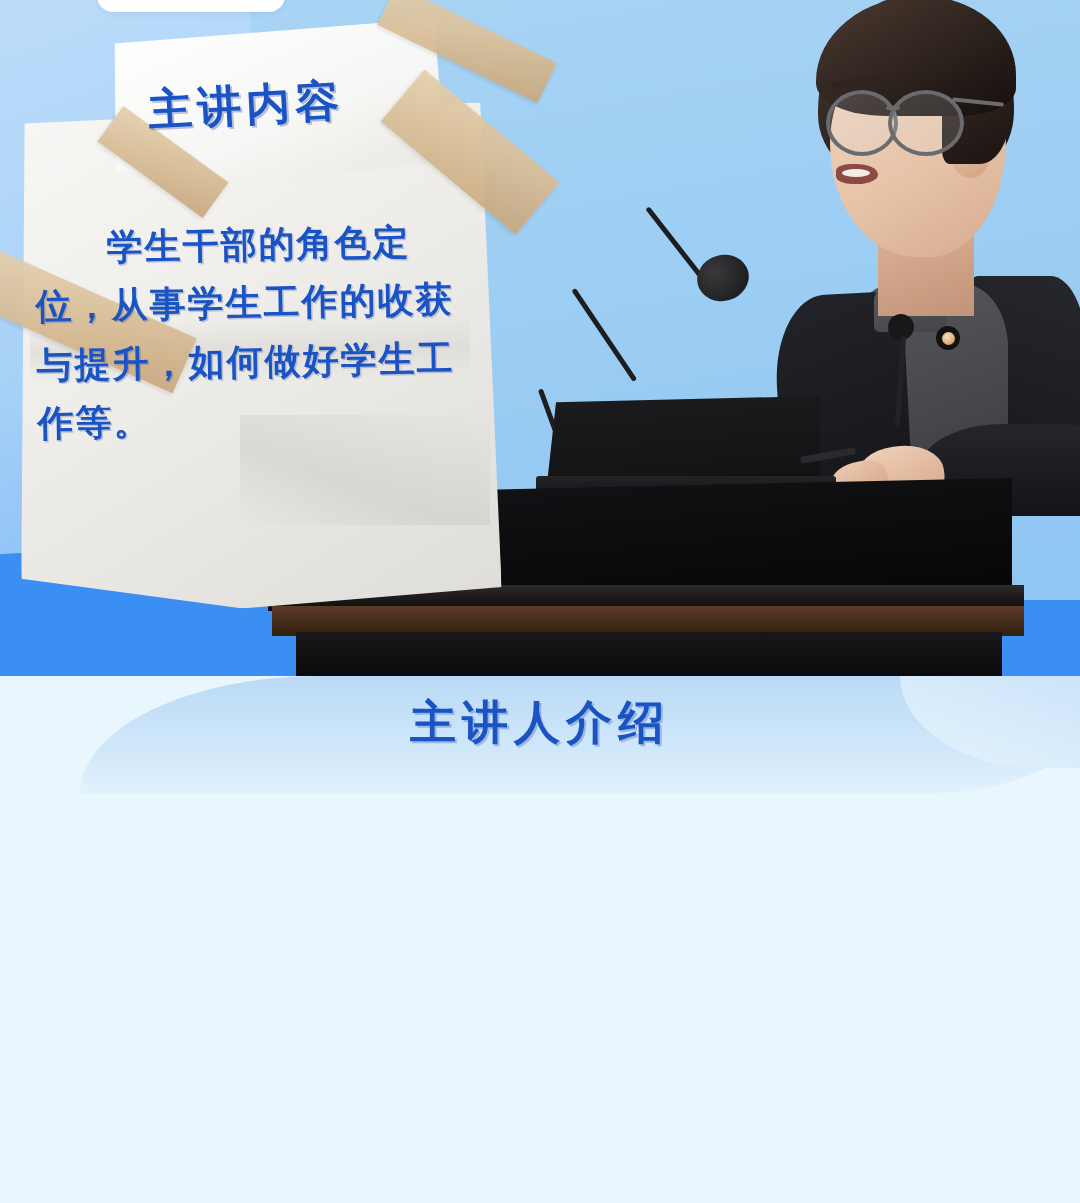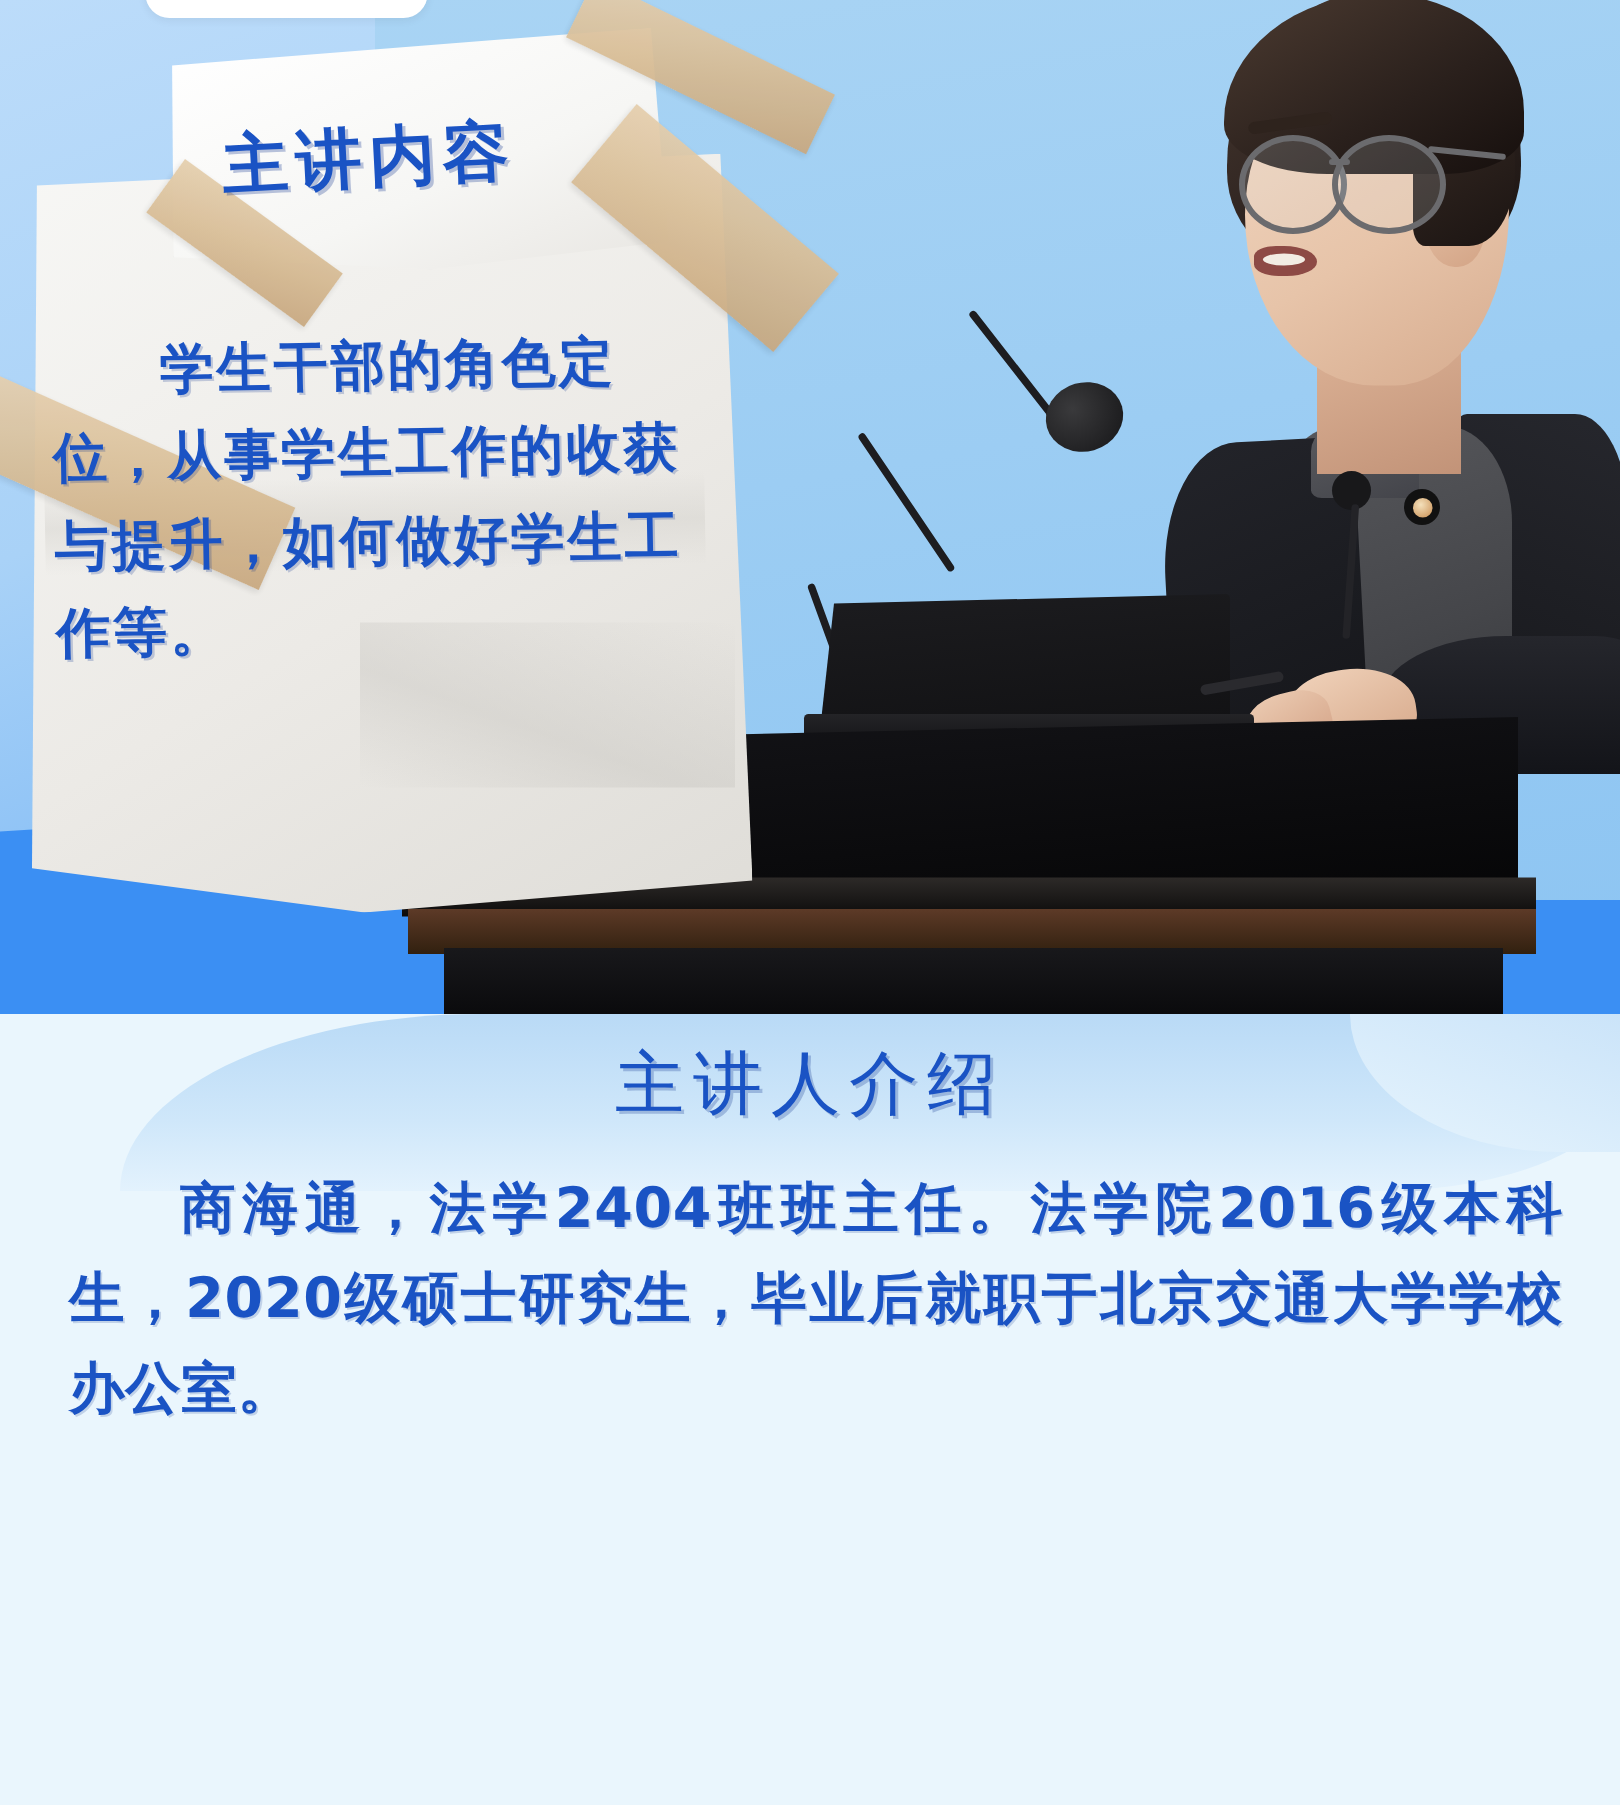--- a/index.html
+++ b/index.html
@@ -260,21 +260,21 @@
     border-top-left-radius:240px 118px;
     border-bottom-right-radius:160px 70px;
   }
   .curve-band-r{
     position:absolute;right:0;top:0;width:180px;height:92px;
     background:linear-gradient(200deg,#cbe4f9,#e6f4fd);
     border-bottom-left-radius:140px 92px;
   }
   .section-title{
     position:absolute;left:0;top:16px;width:1080px;text-align:center;
-    font-size:46px;font-weight:400;color:#1a53c4;letter-spacing:6px;
+    font-size:46px;font-weight:700;color:#1a53c4;letter-spacing:6px;
     text-shadow:2px 2px 0 rgba(12,48,140,.25);
   }
   .bio{
     position:absolute;left:46px;top:100px;width:996px;
     font-size:37px;font-weight:800;color:#1a53c4;line-height:1.62;
     letter-spacing:.5px;text-align:justify;
     text-shadow:1.2px 1.2px 0 rgba(12,48,140,.18);
   }
   .bio p{margin:0 0 6px 0;text-indent:74px;}
 
@@ -357,17 +357,16 @@
     <div class="top-chip"></div>
   </div>
 
   <div class="bottom-section">
     <div class="curve-band"></div>
     <div class="curve-band-r"></div>
 
     <div class="section-title">主讲人介绍</div>
 
     <div class="bio">
-      <p>商海通，法学2404班班主任。法学院2016级本科生，2020级硕士研究生，毕业后就职于北京交通大学学校办公室。</p>
     </div>
   </div>
 
 </div>
 
 </body></html>

